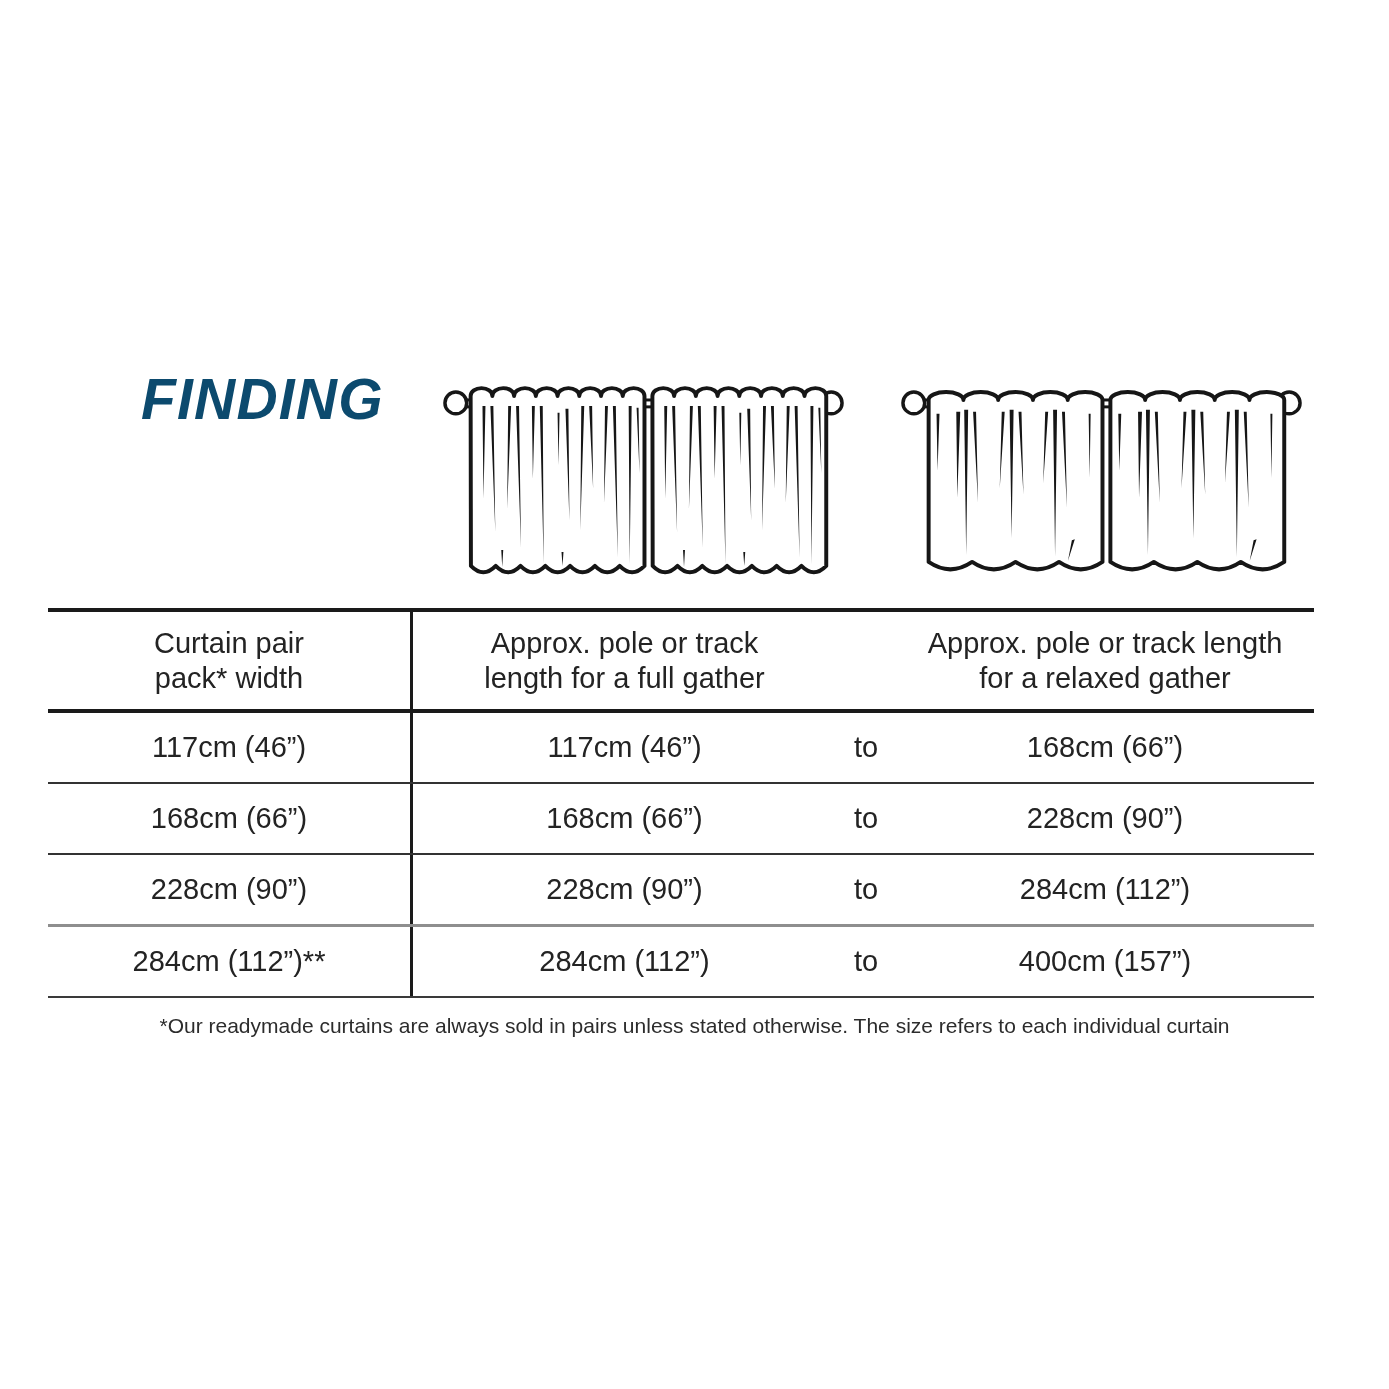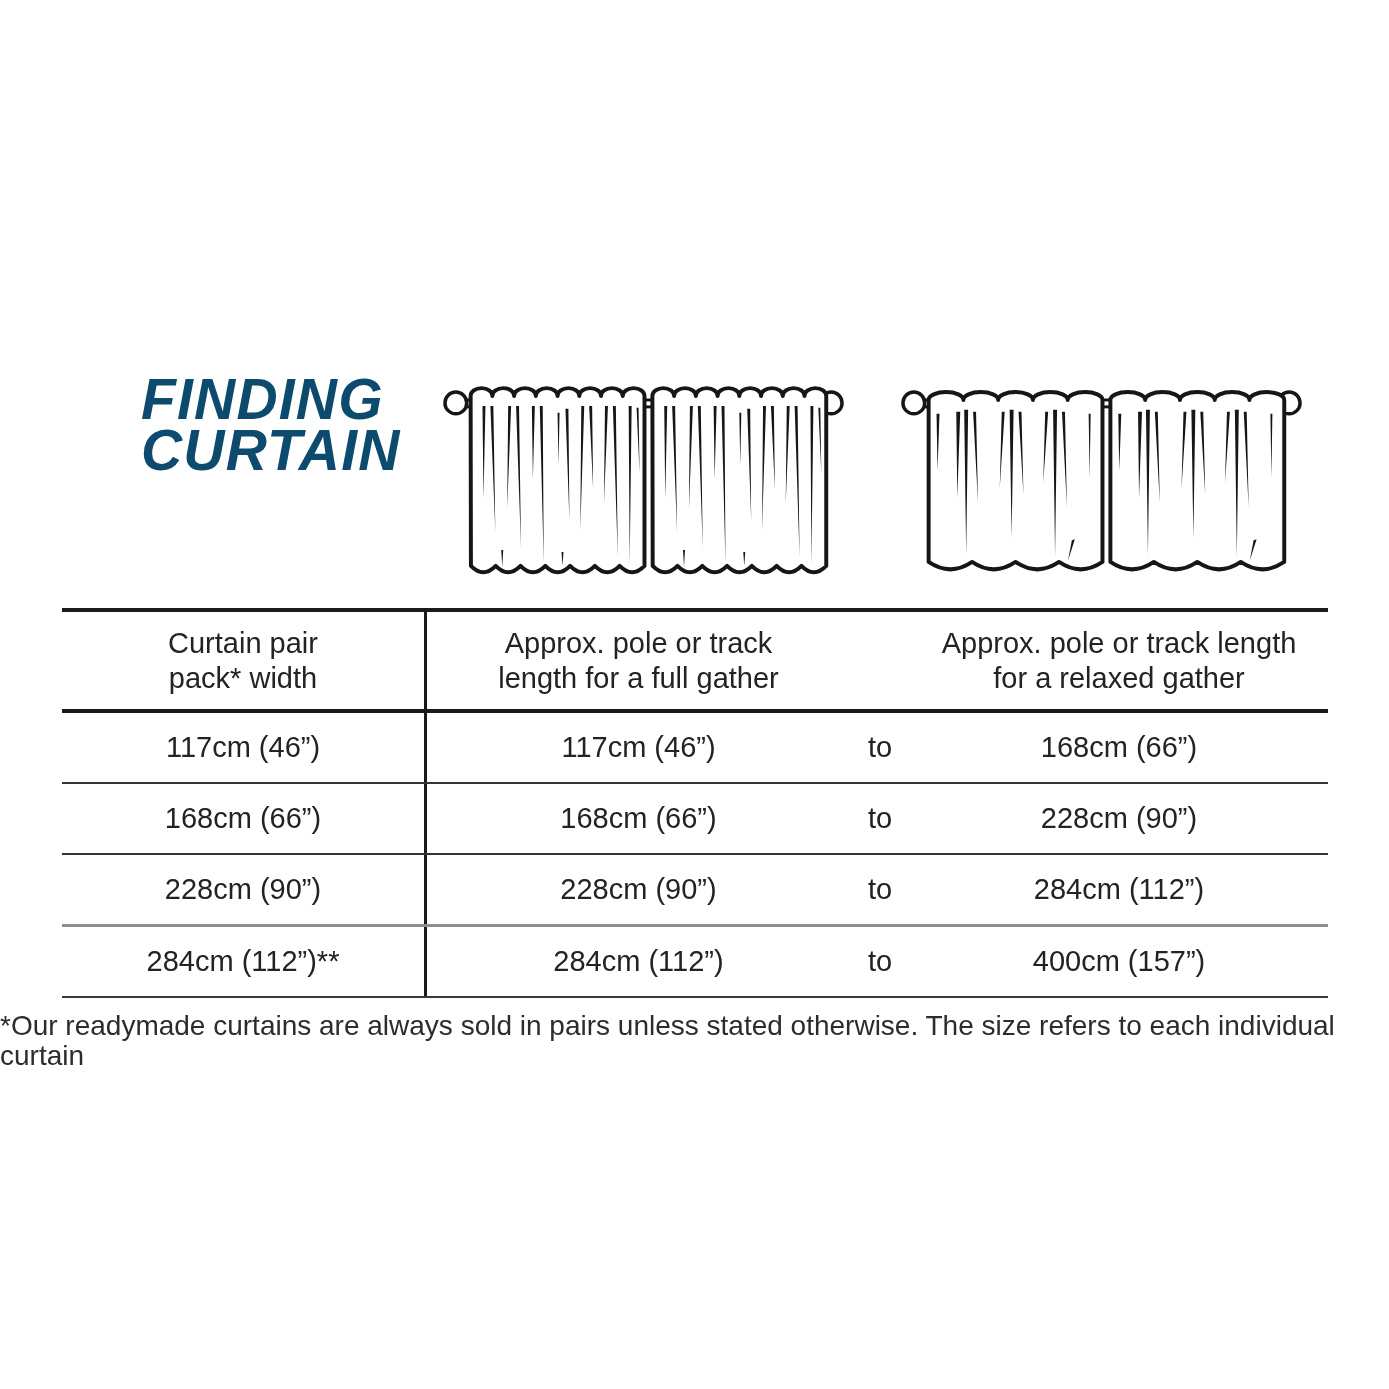--- a/index.html
+++ b/index.html
@@ -35,21 +35,21 @@
   .illus-full    { left: 441px; top: 372px; }
   .illus-relaxed { left: 899px; top: 372px; }
   .panel-outline { fill: #ffffff; stroke: #161616; stroke-width: 4; stroke-linejoin: round; }
   .pleats        { fill: #161616; stroke: none; }
   .rod           { fill: #ffffff; stroke: #161616; stroke-width: 3; }
   .finial        { fill: #ffffff; stroke: #161616; stroke-width: 3.5; }
 
   
   .size-table {
     position: absolute;
-    left: 62px;
+    left: 48px;
     top: 608px;
     width: 1266px;
     border-top: 4px solid #1a1a1a;
     border-bottom: 2px solid #3a3a3a;
     font-size: 29px;
     color: #232323;
   }
   .thead, .trow {
     display: grid;
     grid-template-columns: 365px 423px 60px 418px;
@@ -71,32 +71,31 @@
   }
   .c1 { border-right: 3px solid #1a1a1a; }
   .hdr span { display: block; }
 
   
   .footnote {
     position: absolute;
     top: 1011px;
     left: 0;
     width: 1389px;
-    text-align: left;
-    font-size: 28px;
+    text-align: center;
+    font-size: 21px;
     line-height: 30px;
     color: #2c2c2c;
   }
 </style>
 </head>
 <body>
 
 <div class="title">
   <div>FINDING</div>
-  <div>CURTAIN</div>
 </div>
 
 <svg class="illus illus-full" width="405" height="213" viewBox="0 0 410 215">
   <defs>
     <g id="fg-panel">
       <path class="panel-outline" d="M2,14
         a11,8 0 0 1 22,0 a11,8 0 0 1 22,0 a11,8 0 0 1 22,0 a11,8 0 0 1 22,0
         a11,8 0 0 1 22,0 a11,8 0 0 1 22,0 a11,8 0 0 1 22,0 a11,8 0 0 1 22,0
         L178,186
         q-12.55,13 -25.1,0 q-12.55,13 -25.1,0 q-12.55,13 -25.1,0 q-12.55,13 -25.1,0

